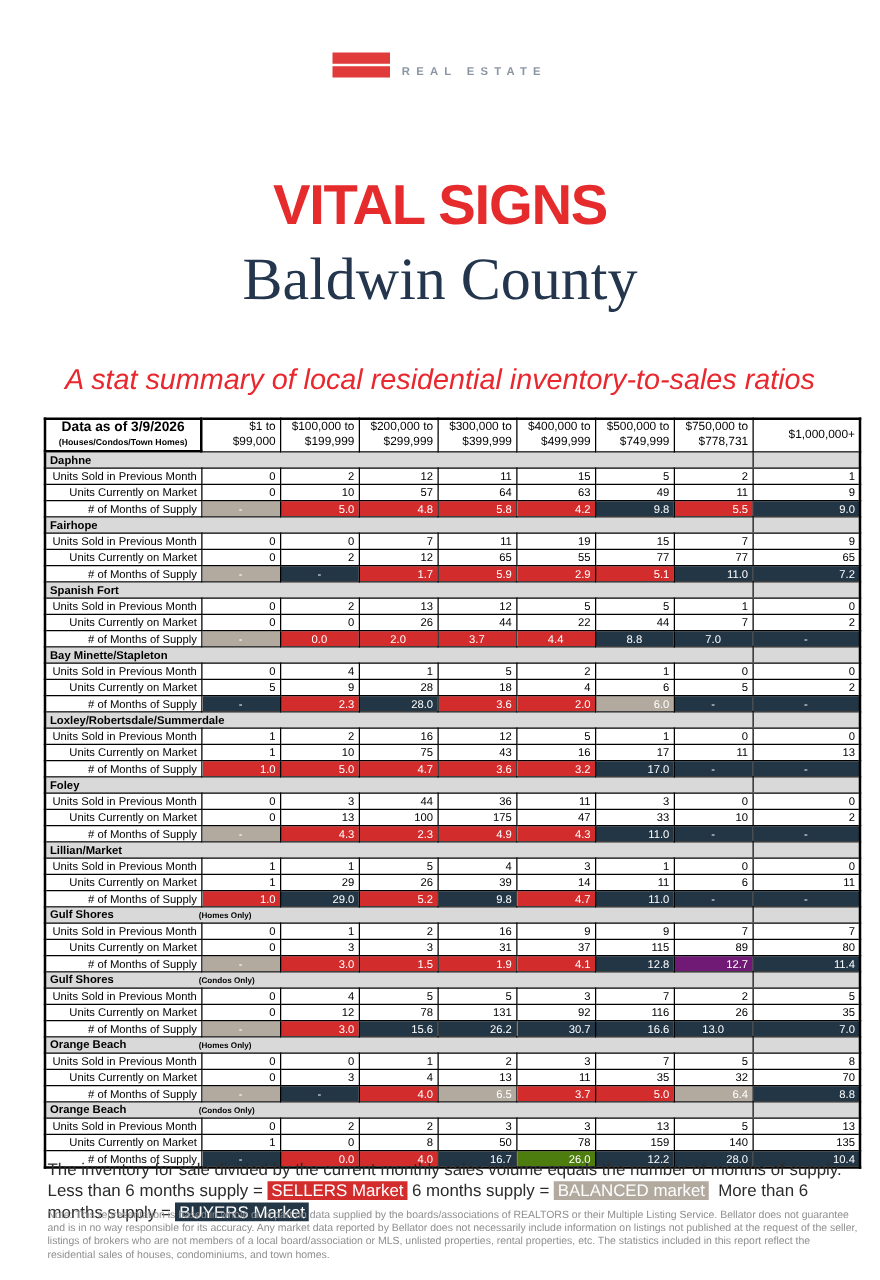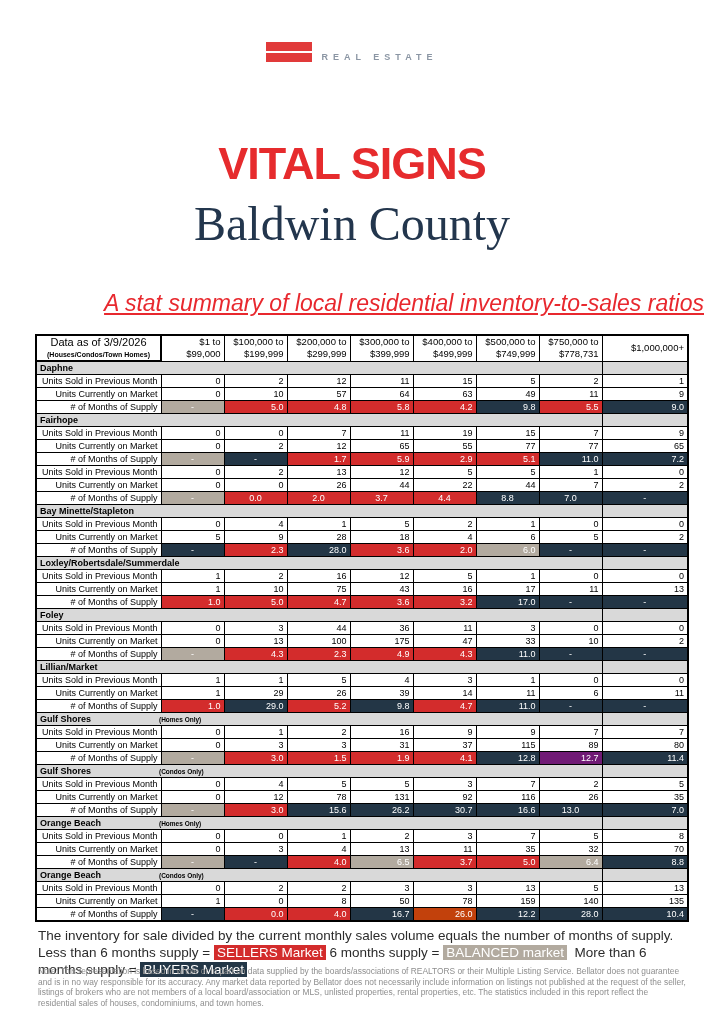--- a/index.html
+++ b/index.html
@@ -13,32 +13,32 @@
   .logo-brand { font-size:56px; font-weight:bold; letter-spacing:-2px; line-height:50px; }
   .logo-bottom { display:flex; align-items:center; gap:9px; margin-top:1px; }
   .logo-bar-bottom { width:46px; height:9px; }
   .logo-tagline { font-size:9px; letter-spacing:5px; font-weight:bold; }
 
   
   .vital   { position:absolute; top:138px; left:0; right:0; text-align:center;
              font-size:45px; font-weight:bold; letter-spacing:-1px; }
   .county  { position:absolute; top:196px; left:0; right:0; text-align:center;
              font-family:"Liberation Serif", serif; font-size:48px; }
-  .tagline { position:absolute; top:290px; left:0; right:0; text-align:right;
-             font-size:23px; font-style:italic;text-decoration:underline; }
+  .tagline { position:absolute; top:290px; left:0; right:0; text-align:center;
+             font-size:23px; font-style:italic; }
 
   
   table#stats-table { position:absolute; left:35px; top:334px; width:653px;
                       border-collapse:collapse; table-layout:fixed;
                       border:2px solid #000; }
   #stats-table td { padding:0 3px; font-size:9px; height:12px; line-height:11px;
                     overflow:hidden; white-space:nowrap; vertical-align:middle; }
   tr.header-row td { height:27px; }
   td.corner { border:2px solid #000; text-align:center; padding:0; }
-  td.corner .t1 { font-weight:normal; font-size:11px; line-height:13px; }
+  td.corner .t1 { font-weight:bold; font-size:11px; line-height:13px; }
   td.corner .t2 { font-weight:bold; font-size:7px; line-height:11px; }
   td.price-h { text-align:right; border:1px solid #000; vertical-align:top; padding-top:1px; }
   td.price-h div { line-height:12px; font-size:9.5px; }
   td.band { font-weight:bold; font-size:9.5px; border-top:1px solid #000; border-bottom:1px solid #000; }
   td.band .qual { font-weight:bold; font-size:6.5px; }
   td.band .name { display:inline-block; width:119px; }
   td.band-end { border-left:1px solid #000; }
   td.row-label { text-align:right; font-size:8px; border:1px solid #000; }
   td.num { text-align:right; border:1px solid #000; background:#fff; }
   td.supply { color:#fff; border:1px solid #000; text-align:right; }
@@ -190,20 +190,24 @@
           <td class="supply dash" style="background: rgb(178, 170, 159);">-</td>
           <td class="supply dash" style="background: rgb(35, 54, 70);">-</td>
           <td class="supply" style="background: rgb(211, 44, 44);">1.7</td>
           <td class="supply" style="background: rgb(211, 44, 44);">5.9</td>
           <td class="supply" style="background: rgb(211, 44, 44);">2.9</td>
           <td class="supply" style="background: rgb(211, 44, 44);">5.1</td>
           <td class="supply" style="background: rgb(35, 54, 70);">11.0</td>
           <td class="supply" style="background: rgb(35, 54, 70);">7.2</td>
         </tr>
         <tr>
+          <td class="band" colspan="8" style="background: rgb(217, 217, 217);"><span class="name">Spanish Fort</span></td>
+          <td class="band band-end" style="background: rgb(217, 217, 217);"></td>
+        </tr>
+        <tr>
           <td class="row-label">Units Sold in Previous Month</td>
           <td class="num">0</td>
           <td class="num">2</td>
           <td class="num">13</td>
           <td class="num">12</td>
           <td class="num">5</td>
           <td class="num">5</td>
           <td class="num">1</td>
           <td class="num">0</td>
         </tr>
@@ -513,21 +517,21 @@
           <td class="num">159</td>
           <td class="num">140</td>
           <td class="num">135</td>
         </tr>
         <tr>
           <td class="row-label"># of Months of Supply</td>
           <td class="supply dash" style="background: rgb(35, 54, 70);">-</td>
           <td class="supply" style="background: rgb(211, 44, 44);">0.0</td>
           <td class="supply" style="background: rgb(211, 44, 44);">4.0</td>
           <td class="supply" style="background: rgb(35, 54, 70);">16.7</td>
-          <td class="supply" style="background: #c2410c;">26.0</td>
+          <td class="supply" style="background: #4d7c0f;">26.0</td>
           <td class="supply" style="background: rgb(35, 54, 70);">12.2</td>
           <td class="supply" style="background: rgb(35, 54, 70);">28.0</td>
           <td class="supply" style="background: rgb(35, 54, 70);">10.4</td>
         </tr>
       </tbody>
     </table>
 
   <div class="legend">
     <div class="legend-line1">The inventory for sale divided by the current monthly sales volume equals the number of months of supply.</div>
     <div class="legend-line2" id="legend-line2"><span>Less than 6 months supply = </span><span class="chip" style="background: rgb(211, 44, 44);">SELLERS Market</span><span> 6 months supply = </span><span class="chip" style="background: rgb(178, 170, 159);">BALANCED market</span><span>&nbsp; More than 6 months supply = </span><span class="chip" style="background: rgb(35, 54, 70);">BUYERS Market</span></div>

